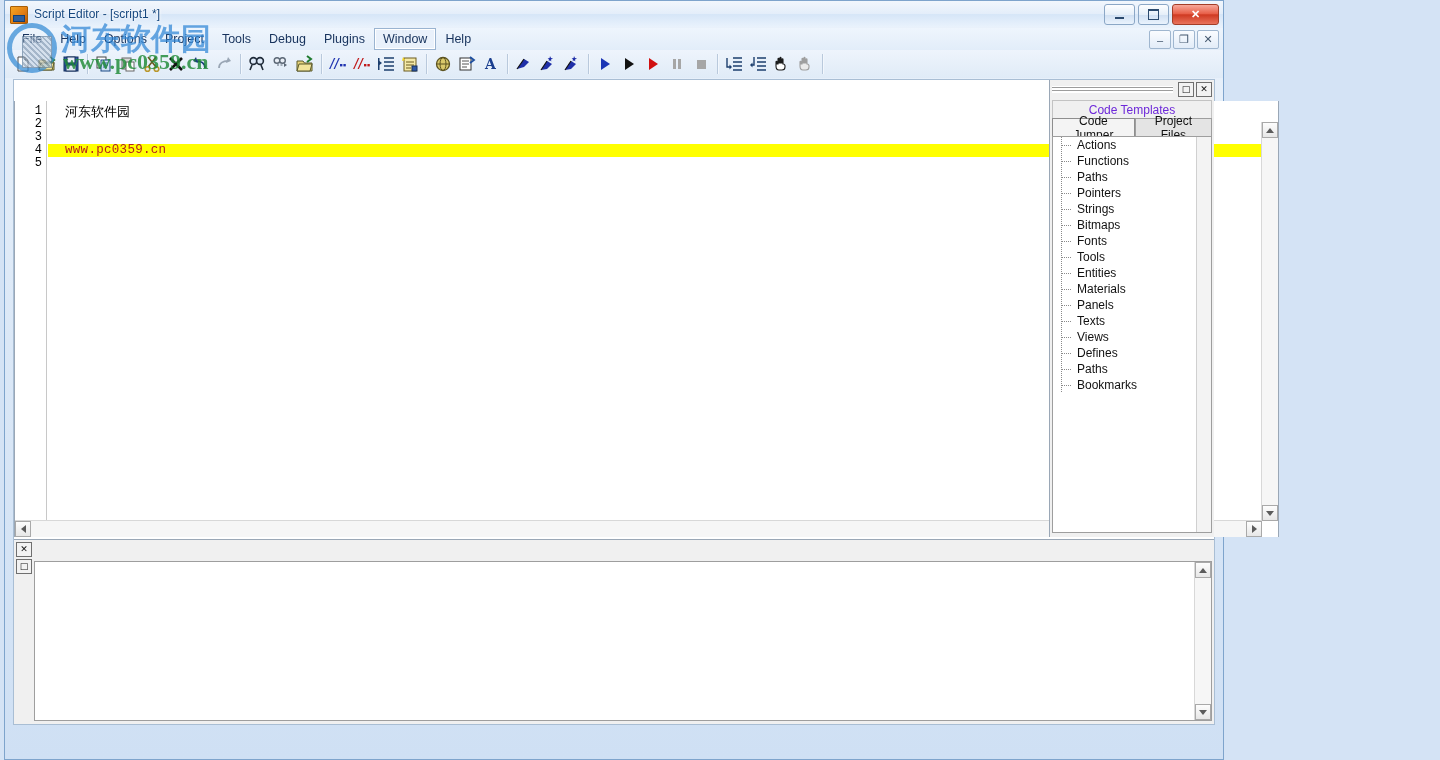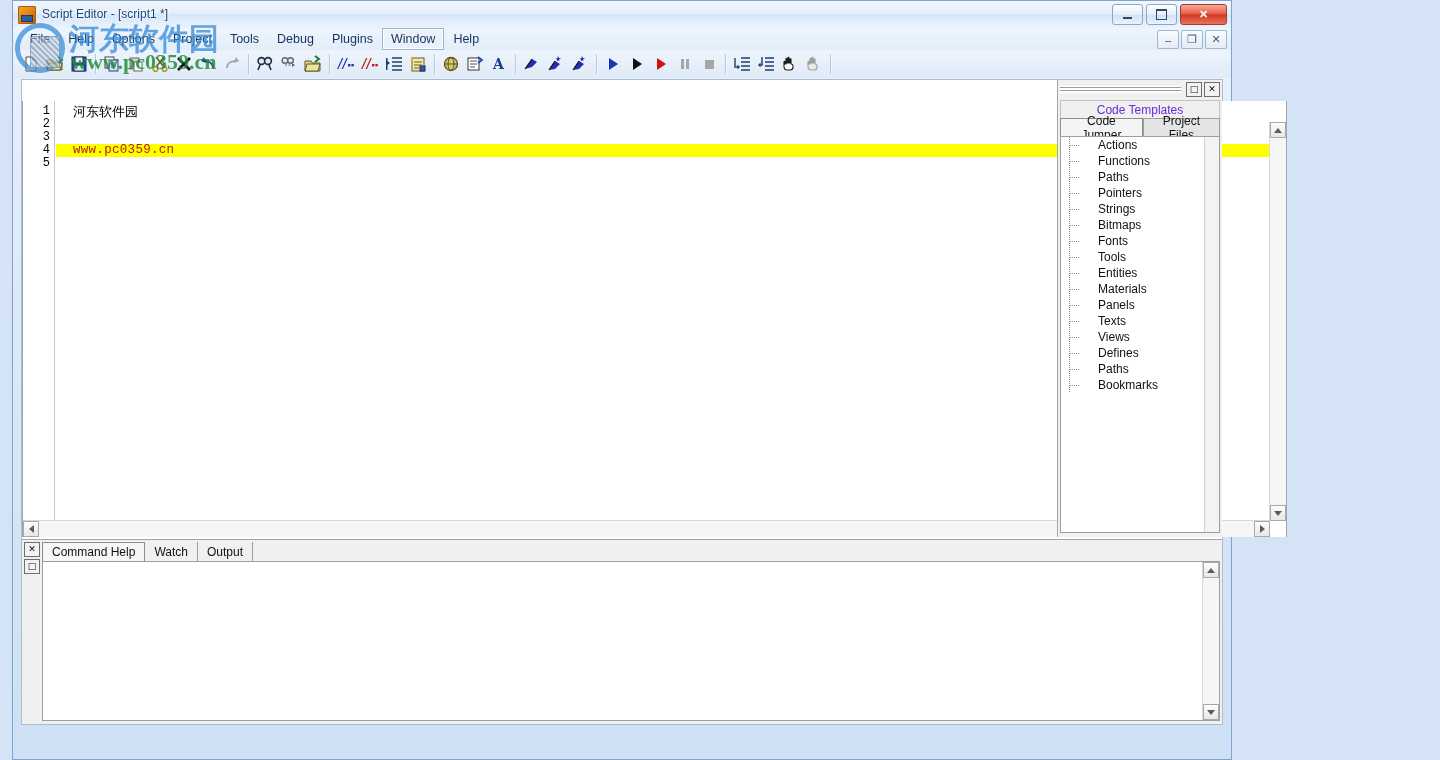--- a/index.html
+++ b/index.html
@@ -6,21 +6,21 @@
   body{
     width:1440px;height:760px;overflow:hidden;
     font-family:"Liberation Sans", sans-serif;
     font-size:12px;
     background:#d4e3f5;
     position:relative;
   }
 
   
   #app-window{
-    position:absolute;left:12px;top:0;width:1220px;height:760px;
+    position:absolute;left:4px;top:0;width:1220px;height:760px;
     background:linear-gradient(to bottom,#eaf2fb 0%, #dbe8f7 45%, #cfe0f4 100%);
     border:1px solid #7ea4cc;
     box-sizing:border-box;
   }
 
   
   #titlebar{
     position:absolute;left:0;top:0;right:0;height:26px;
     background:linear-gradient(to bottom,#f2f7fd 0%,#e4eefa 48%,#d6e6f8 52%,#e9f2fc 100%);
     display:flex;align-items:center;
@@ -189,21 +189,21 @@
     height:18px;display:flex;align-items:center;padding:0 7px;font-size:12px;
     color:#111;border:1px solid #9e9e9e;border-bottom:none;background:#e4e4e4;
     box-sizing:border-box;
   }
   .dock-tab.active{background:#f4f4f4;border-color:#8e8e8e;font-weight:normal;}
   #tree-box{
     position:absolute;left:2px;top:56px;right:2px;bottom:4px;
     background:#fff;border:1px solid #9e9e9e;box-sizing:border-box;overflow:hidden;
   }
   .tree-item{
-    height:16px;line-height:16px;font-size:12px;color:#111;padding-left:37px;
+    height:16px;line-height:16px;font-size:12px;color:#111;padding-left:24px;
     position:relative;white-space:nowrap;
   }
   .tree-item:before{
     content:"";position:absolute;left:8px;top:0;bottom:0;width:1px;
     background:repeating-linear-gradient(to bottom,#8a8a8a 0 1px,transparent 1px 2px);
   }
   .tree-item:after{
     content:"";position:absolute;left:9px;top:8px;width:9px;height:1px;
     background:repeating-linear-gradient(to right,#8a8a8a 0 1px,transparent 1px 2px);
   }
@@ -607,25 +607,20 @@
         <div id="tree-vscroll"></div>
       </div>
     </div>
 
     <div id="bottom-dock">
       <div id="bd-sidebtns">
         <div class="dockbtn" style="margin-left:0;">✕</div>
         <div class="dockbtn" style="margin-left:0;margin-top:2px;">□</div>
       </div>
 
-      <div id="bd-tabrow">
-        <div class="bd-tab active">Command Help</div>
-        <div class="bd-tab">Watch</div>
-        <div class="bd-tab">Output</div>
-      </div>
 
       <div id="bd-content">
         <div id="bd-vscroll">
           <div class="sb-btn" style="position:absolute;left:0;top:0;width:16px;height:16px;">
             <span class="sb-arrow ar-up"></span>
           </div>
           <div class="sb-btn" style="position:absolute;left:0;bottom:0;width:16px;height:16px;">
             <span class="sb-arrow ar-down"></span>
           </div>
         </div>

